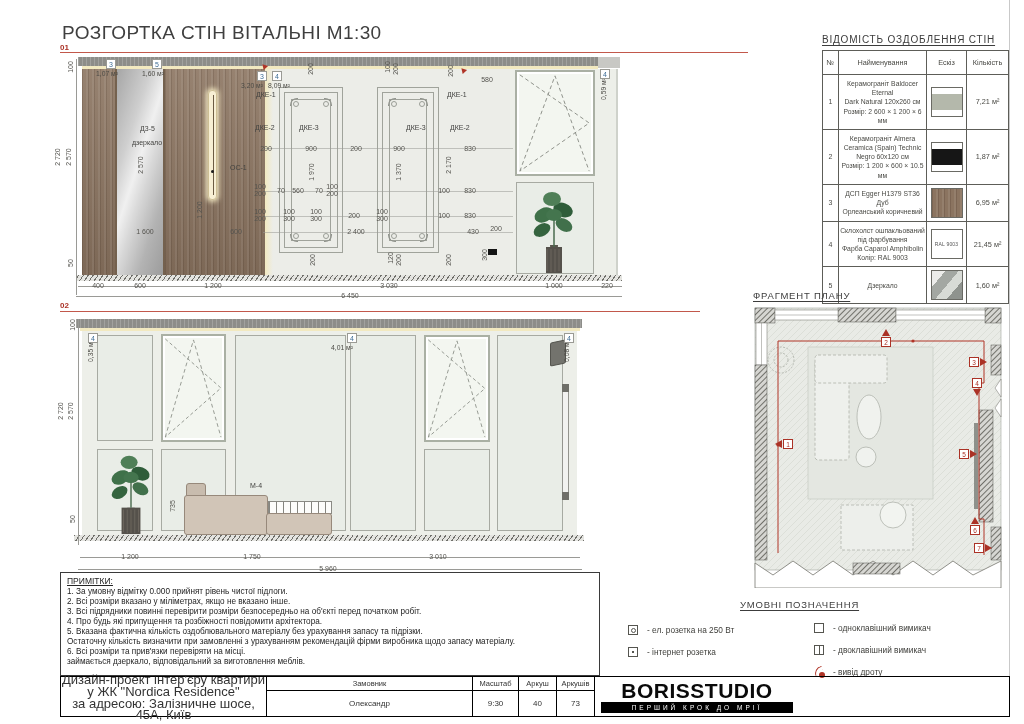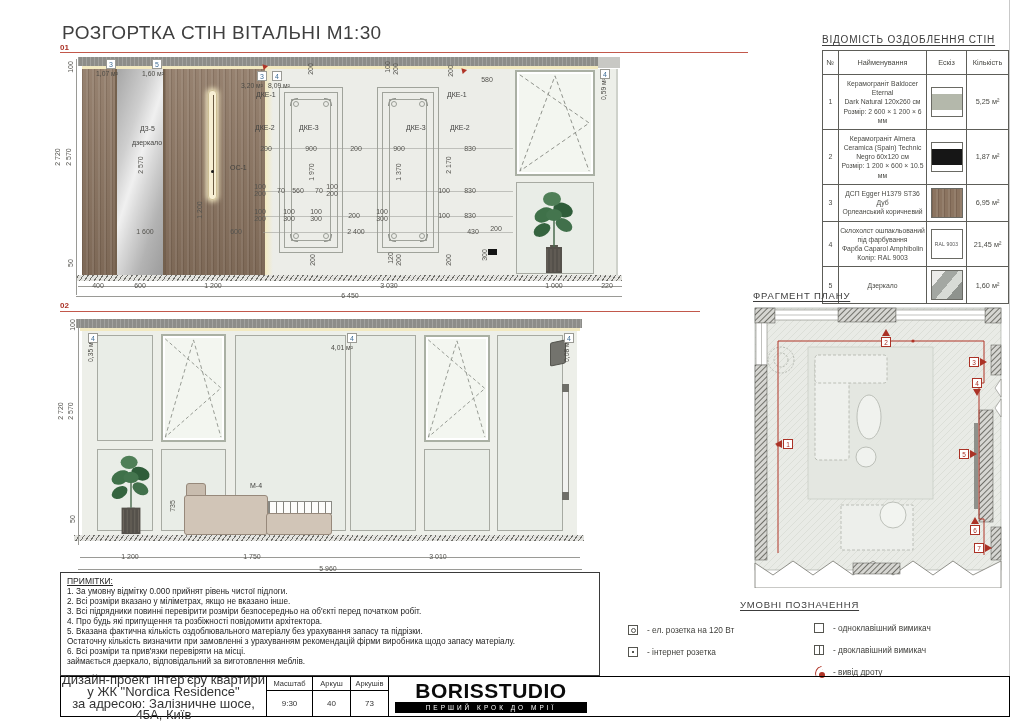--- a/index.html
+++ b/index.html
@@ -337,21 +337,21 @@
         <tr>
           <td class="ft-no">1</td>
           <td class="ft-name">
             <div>Керамограніт Baldocer Eternal</div>
             <div>Dark Natural 120x260 см</div>
             <div>Розмір: 2 600 × 1 200 × 6 мм</div>
           </td>
           <td class="ft-sw">
             <div class="sw sw-tile-gray"></div>
           </td>
-          <td class="ft-qty">5,25 м²</td>
+          <td class="ft-qty">7,21 м²</td>
         </tr>
         <tr>
           <td class="ft-no">2</td>
           <td class="ft-name">
             <div>Керамограніт Almera</div>
             <div>Ceramica (Spain) Technic</div>
             <div>Negro 60x120 см</div>
             <div>Розмір: 1 200 × 600 × 10.5 мм</div>
           </td>
           <td class="ft-sw">
@@ -451,21 +451,21 @@
       <div class="pmarker" style="left: 206px; top: 144px;"><span>5</span><i class="parrow right"></i></div>
       <div class="pmarker" style="left: 217px; top: 220px;"><span>6</span><i class="parrow up"></i></div>
       <div class="pmarker" style="left: 221px; top: 238px;"><span>7</span><i class="parrow right"></i></div>
     </div>
 </div>
 
 <div class="abs sec-head" style="left:740px;top:599px;width:260px">УМОВНІ ПОЗНАЧЕННЯ</div>
 <div class="leg-col" id="legend-col1" style="left:628px;top:624px">
     <div class="leg-row">
       <span class="lic ic-socket220"></span>
-      <span class="leg-label">- ел. розетка на 120 Вт</span>
+      <span class="leg-label">- ел. розетка на 250 Вт</span>
     </div>
     <div class="leg-row">
       <span class="lic ic-internet"></span>
       <span class="leg-label">- інтернет розетка</span>
     </div>
   </div>
 <div class="leg-col" id="legend-col2" style="left:814px;top:622px">
     <div class="leg-row">
       <span class="lic ic-switch1"></span>
       <span class="leg-label">- одноклавішний вимикач</span>
@@ -493,20 +493,24 @@
       <div class="note-line">займається дзеркало, відповідальний за виготовлення меблів.</div>
     </div>
 </div>
 
 <div class="abs" id="titleblock">
   <div class="tb-cell" id="tb-project">
     <div>Дизайн-проект інтер'єру квартири</div>
     <div>у ЖК "Nordica Residence"</div>
     <div>за адресою: Залізничне шосе, 45А, Київ</div>
   </div>
+  <div class="tb-cell" style="width:206px">
+    <div class="tb-head">Замовник</div>
+    <div class="tb-val">Олександр</div>
+  </div>
   <div class="tb-cell" style="width:46px">
     <div class="tb-head">Масштаб</div>
     <div class="tb-val">9:30</div>
   </div>
   <div class="tb-cell" style="width:38px">
     <div class="tb-head">Аркуш</div>
     <div class="tb-val">40</div>
   </div>
   <div class="tb-cell" style="width:38px">
     <div class="tb-head">Аркушів</div>

